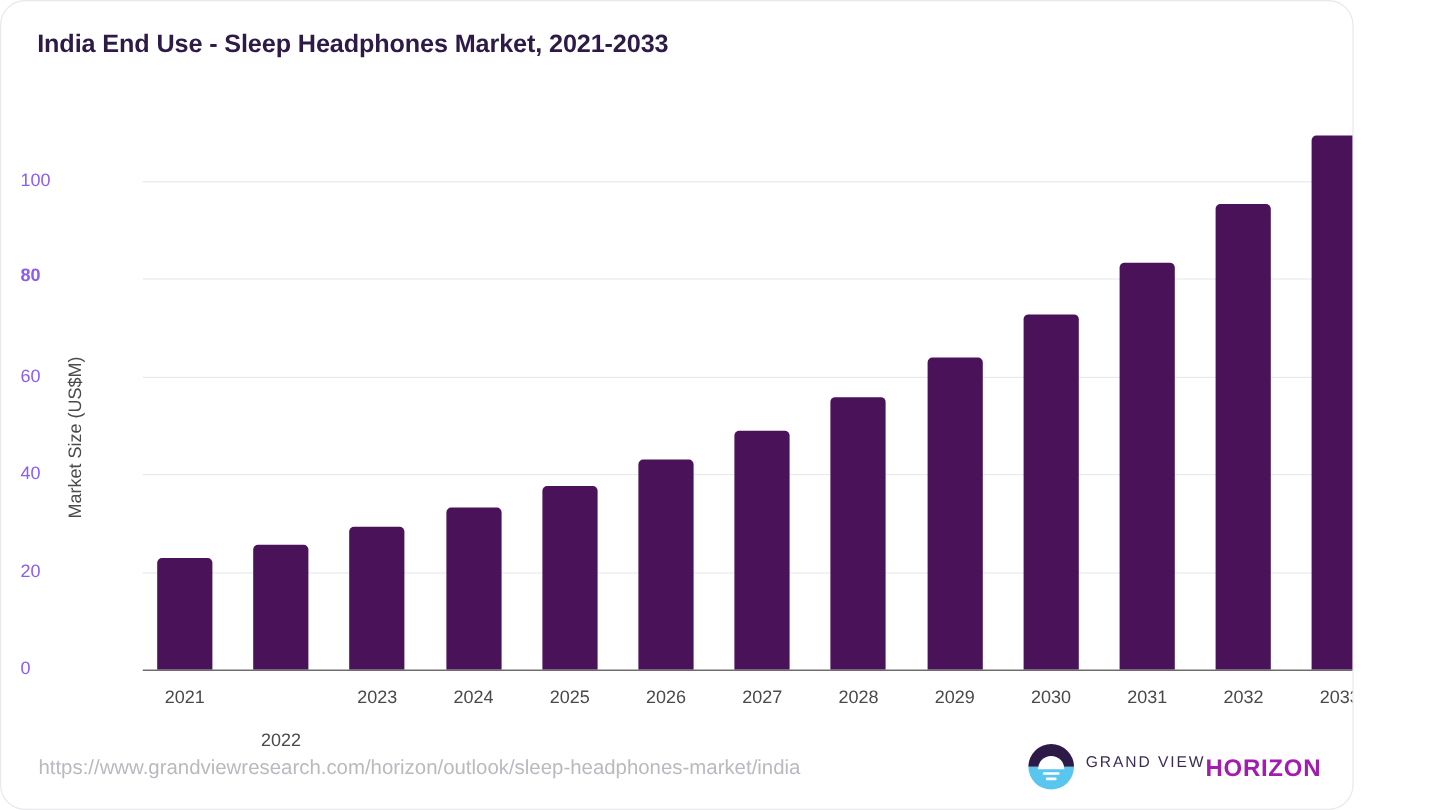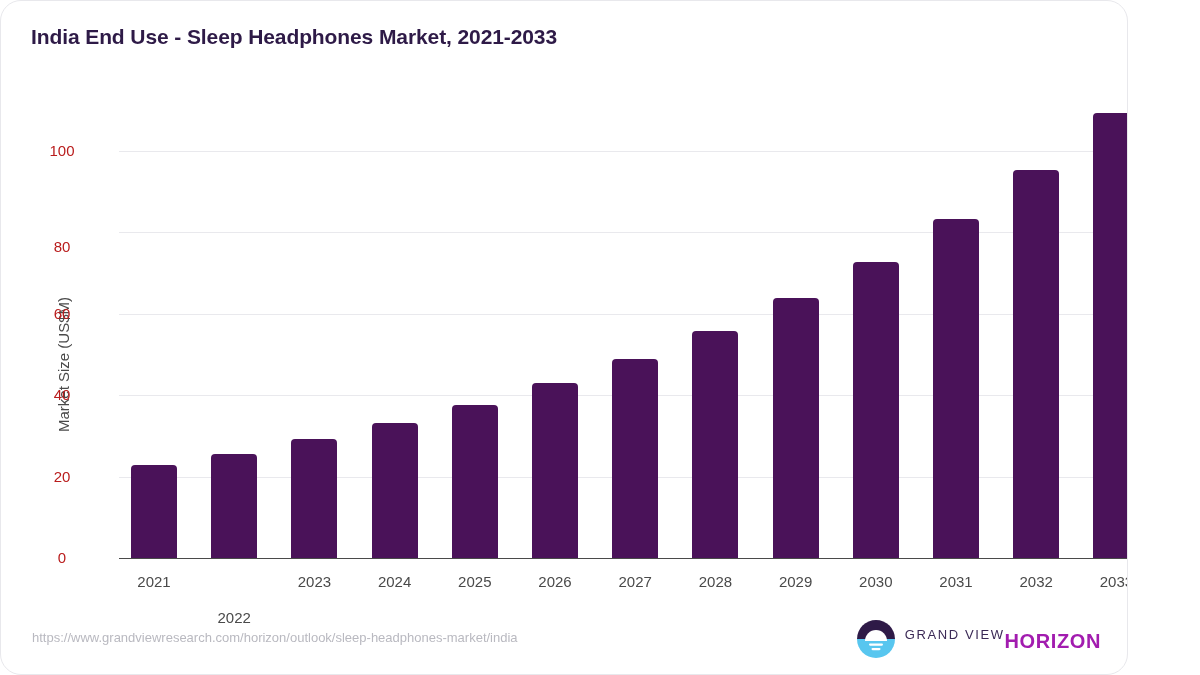--- a/index.html
+++ b/index.html
@@ -74,23 +74,23 @@
   }
   .gridline.zero {
     background: #4a4a4a;
     height: 1px;
   }
 
   .ytick {
     position: absolute;
     right: 1062px;           
     width: 90px;
-    text-align: center;
+    text-align: left;
     font-size: 15px;
-    color: #b91c1c;
+    color: #8b5cf6;
     transform: translateY(-9px);
   }
 
   
   .bar {
     position: absolute;
     bottom: 0;
     width: 46px;
     background: #4a1259;
     border-radius: 4px 4px 0 0;
@@ -103,21 +103,21 @@
     text-align: center;
     font-size: 15px;
     color: #4a4a4a;
   }
 
   
   #source-url {
     position: absolute;
     left: 31px;
     top: 629px;
-    font-size: 13px;
+    font-size: 17px;
     color: #b9b9c0;
     white-space: nowrap;
   }
 
   #logo {
     position: absolute;
     right: 26px;
     top: 618px;
     display: flex;
     align-items: center;
@@ -165,21 +165,21 @@
           <div class="gridline" style="top: 294.2px;"></div>
           <div class="gridline" style="top: 212.8px;"></div>
           <div class="gridline" style="top: 131.4px;"></div>
           <div class="gridline" style="top: 50px;"></div>
         </div>
       <div id="yticks">
           <div class="ytick" style="top: 457px;">0</div>
           <div class="ytick" style="top: 375.6px;">20</div>
           <div class="ytick" style="top: 294.2px;">40</div>
           <div class="ytick" style="top: 212.8px;">60</div>
-          <div class="ytick" style="top: 146px;">80</div>
+          <div class="ytick" style="top: 129px; font-weight: bold;">80</div>
           <div class="ytick" style="top: 50px;">100</div>
         </div>
       <div id="bars">
           <div class="bar" title="2021: 22.8" style="left: 12px; height: 92.796px; width: 46px; background: rgb(74, 18, 89);"></div>
           <div class="bar" title="2022: 25.5" style="left: 92.2px; height: 103.785px; width: 46px; background: rgb(74, 18, 89);"></div>
           <div class="bar" title="2023: 29.3" style="left: 172.4px; height: 119.251px; width: 46px; background: rgb(74, 18, 89);"></div>
           <div class="bar" title="2024: 33.1" style="left: 252.6px; height: 134.717px; width: 46px; background: rgb(74, 18, 89);"></div>
           <div class="bar" title="2025: 37.5" style="left: 332.8px; height: 152.625px; width: 46px; background: rgb(74, 18, 89);"></div>
           <div class="bar" title="2026: 43" style="left: 413px; height: 175.01px; width: 46px; background: rgb(74, 18, 89);"></div>
           <div class="bar" title="2027: 48.9" style="left: 493.2px; height: 199.023px; width: 46px; background: rgb(74, 18, 89);"></div>

